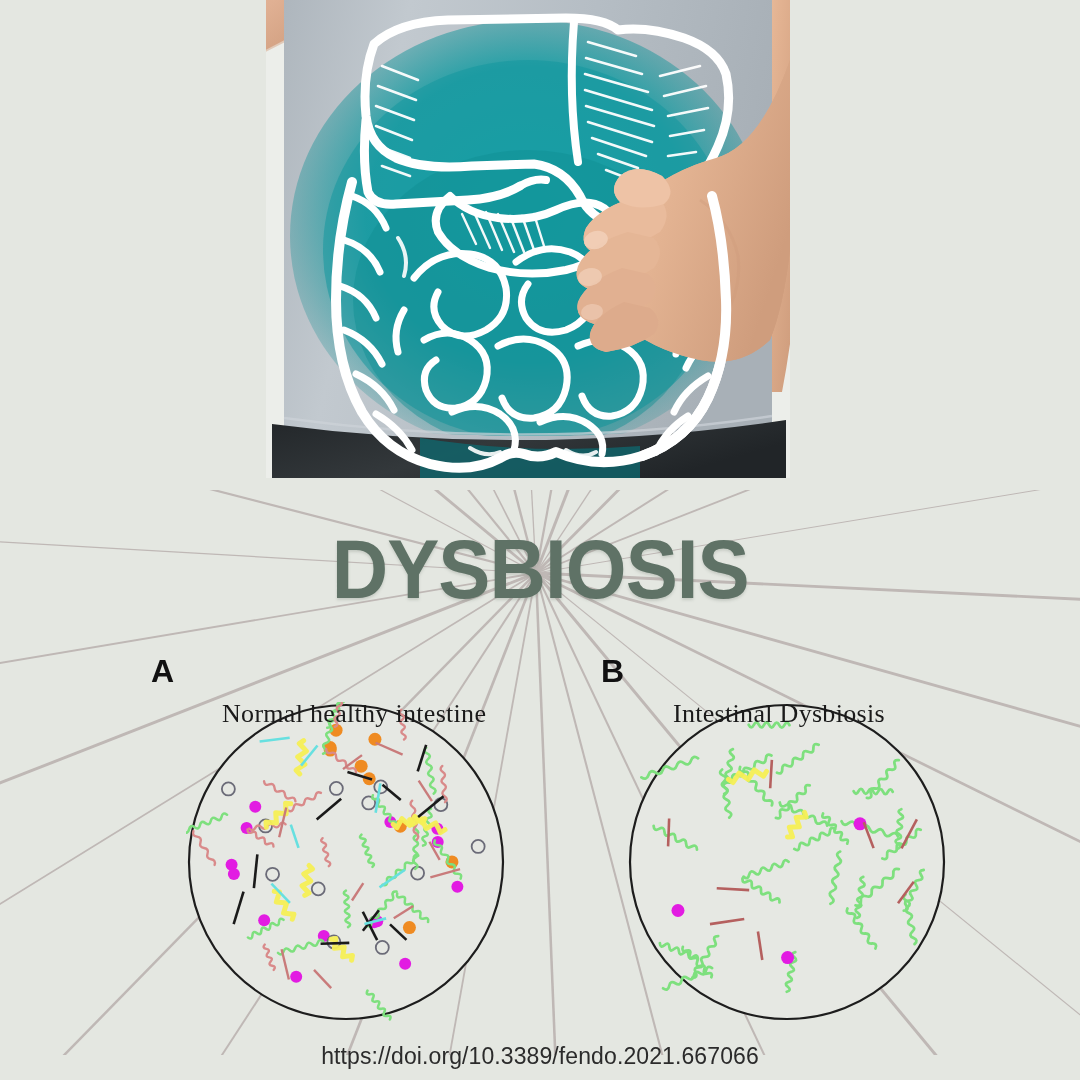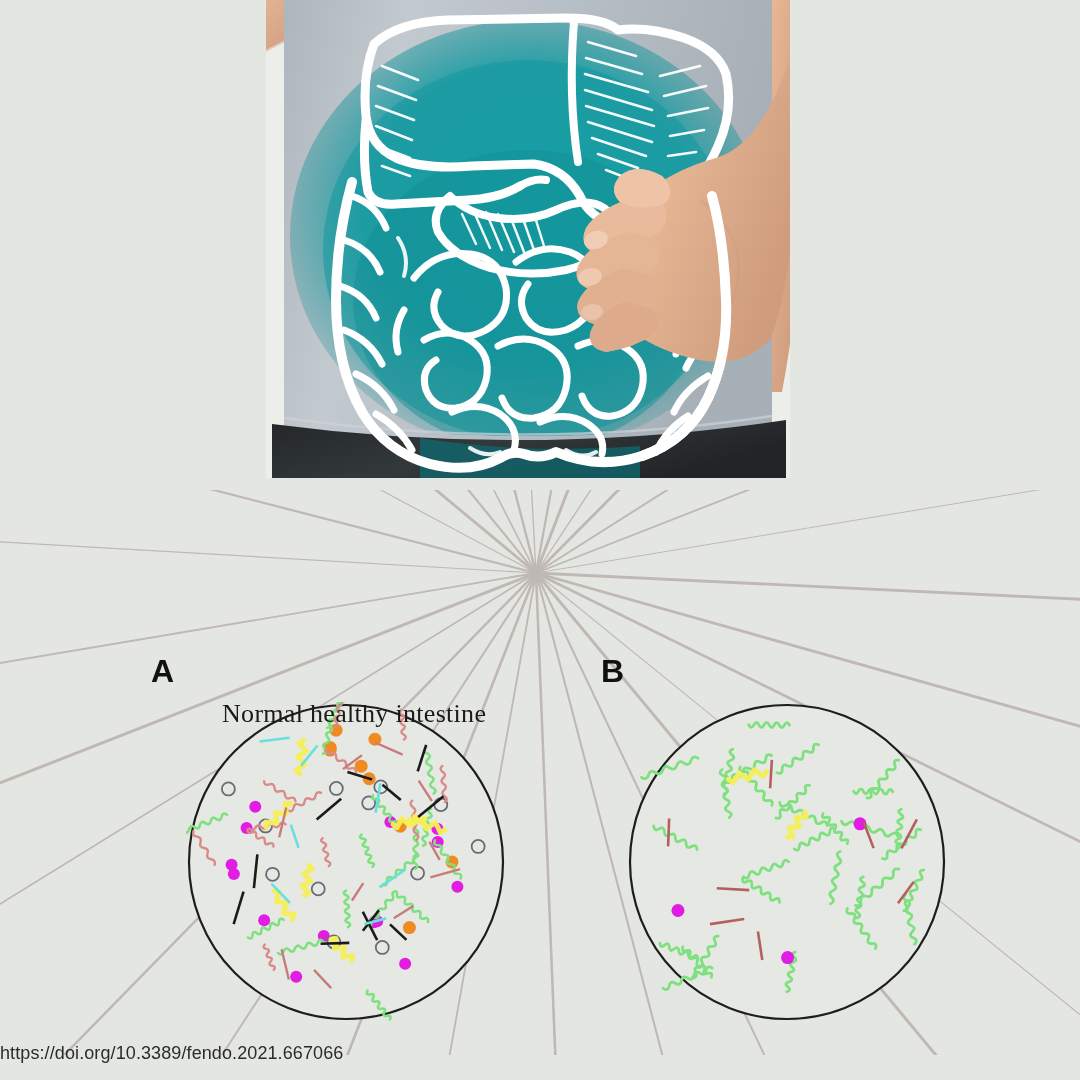--- a/index.html
+++ b/index.html
@@ -59,23 +59,23 @@
   .panel-title.a{left:222px;top:657px;}
   .panel-title.b{left:673px;top:657px;}
 
   .dish{position:absolute;z-index:4;}
   .dish.a{left:186px;top:702px;}
   .dish.b{left:627px;top:702px;}
 
   
   .caption{
     position:absolute;z-index:6;left:0;top:1043px;width:1080px;
-    text-align:left;
+    text-align:center;
     font-family:"Liberation Sans",sans-serif;
-    font-size:18px;color:#2b2b2b;letter-spacing:.1px;
+    font-size:23px;color:#2b2b2b;letter-spacing:.1px;
   }
 </style>
 </head>
 <body>
 
 <div class="stage">
 
   <svg class="sunburst" viewBox="0 0 1080 600" preserveAspectRatio="none">
     <g id="rays" stroke="#b9b0ae" stroke-width="1.6" fill="none" opacity="0.85">
         <line x1="536" y1="118" x2="2034.3" y2="190.3" stroke-width="2.83"></line>
@@ -327,20 +327,23 @@
         <ellipse cx="592" cy="312" rx="11" ry="8" fill="#eecbb4" opacity="0.7" transform="rotate(-6 592 312)"></ellipse>
         <path d="M700,200 Q730,220 738,256 Q742,292 722,320" fill="none" stroke="#cf9b7b" stroke-width="3" opacity="0.35"></path>
       </g>
 
       <g fill="none" stroke="#ffffff" stroke-width="10" stroke-linecap="round">
         <path d="M712,196 Q724,240 726,300 Q728,356 708,398 Q688,440 642,456"></path>
       </g>
     </g>
   </svg>
 
+  <div class="title-wrap">
+    <div class="title">DYSBIOSIS</div>
+  </div>
 
   <div class="panel-letter a">A</div>
   <div class="panel-title a">Normal healthy intestine</div>
   <svg class="dish a" width="320" height="320" viewBox="0 0 320 320">
     <circle cx="160" cy="160" r="157" fill="#e6e8e3" stroke="#1d1d1d" stroke-width="2.2"></circle>
     <g id="microbes-a">
         <circle cx="183.184359469451" cy="76.7662797961384" r="6.5" fill="#ef8b22"></circle>
         <circle cx="144.18438576627523" cy="45.53800112567842" r="6.5" fill="#ef8b22"></circle>
         <circle cx="265.9608170995489" cy="159.90301844663918" r="6.5" fill="#ef8b22"></circle>
         <circle cx="188.94093294162303" cy="37.22504693083465" r="6.5" fill="#ef8b22"></circle>
@@ -435,20 +438,21 @@
         <line x1="0" y1="0" x2="22.404472451657057" y2="0" transform="translate(200.11269614566118,216.37224852107465) rotate(165.34792036749423)" stroke="#67e0e0" stroke-width="2.6" stroke-linecap="butt"></line>
         <line x1="0" y1="0" x2="31.03091687709093" y2="0" transform="translate(193.510253415443,185.38673211820424) rotate(325.3193349111825)" stroke="#67e0e0" stroke-width="2.6" stroke-linecap="butt"></line>
         <line x1="0" y1="0" x2="30.306094381958246" y2="0" transform="translate(103.69138639885932,35.76595316641033) rotate(172.8176532033831)" stroke="#67e0e0" stroke-width="2.6" stroke-linecap="butt"></line>
         <line x1="0" y1="0" x2="29.715777477249503" y2="0" transform="translate(189.62387462612242,110.73243826627731) rotate(279.1506805177778)" stroke="#67e0e0" stroke-width="2.6" stroke-linecap="butt"></line>
         <line x1="0" y1="0" x2="24.533964566886425" y2="0" transform="translate(112.56299248430878,145.88533592410386) rotate(251.51935298927128)" stroke="#67e0e0" stroke-width="2.6" stroke-linecap="butt"></line>
         <line x1="0" y1="0" x2="25.96740408614278" y2="0" transform="translate(115.08780751843005,63.630006639286876) rotate(309.14598100818694)" stroke="#67e0e0" stroke-width="2.6" stroke-linecap="butt"></line>
       </g>
   </svg>
 
   <div class="panel-letter b">B</div>
+  <div class="panel-title b">Intestinal Dysbiosis</div>
   <svg class="dish b" width="320" height="320" viewBox="0 0 320 320">
     <circle cx="160" cy="160" r="157" fill="#e6e8e3" stroke="#1d1d1d" stroke-width="2.2"></circle>
     <g id="microbes-b">
         <path d="M0,0 Q2.6,5.0 5.2,0 Q7.8,-5.0 10.4,0 Q13.0,5.0 15.6,0 Q18.2,-5.0 20.7,0 Q23.3,5.0 25.9,0 Q28.5,-5.0 31.1,0 Q33.7,5.0 36.3,0 Q38.9,-5.0 41.5,0" transform="translate(236.26767037436366,174.8502795258537) rotate(98.81779616698623)" fill="none" stroke="#7ee07e" stroke-width="2.8" stroke-linecap="round"></path>
         <path d="M0,0 Q3.1,5.0 6.2,0 Q9.3,-5.0 12.5,0 Q15.6,5.0 18.7,0 Q21.8,-5.0 24.9,0 Q28.0,5.0 31.1,0 Q34.2,-5.0 37.4,0 Q40.5,5.0 43.6,0 Q46.7,-5.0 49.8,0" transform="translate(144.83920190483332,103.37103452999145) rotate(230.48571104183793)" fill="none" stroke="#7ee07e" stroke-width="2.8" stroke-linecap="round"></path>
         <path d="M0,0 Q2.8,5.0 5.7,0 Q8.5,-5.0 11.3,0 Q14.2,5.0 17.0,0 Q19.8,-5.0 22.6,0 Q25.5,5.0 28.3,0 Q31.1,-5.0 34.0,0 Q36.8,5.0 39.6,0 Q42.5,-5.0 45.3,0" transform="translate(207.9734436608851,127.13002661708742) rotate(154.05023915693164)" fill="none" stroke="#7ee07e" stroke-width="2.8" stroke-linecap="round"></path>
         <path d="M0,0 Q3.3,5.0 6.6,0 Q9.9,-5.0 13.3,0 Q16.6,5.0 19.9,0 Q23.2,-5.0 26.5,0 Q29.8,5.0 33.2,0 Q36.5,-5.0 39.8,0 Q43.1,5.0 46.4,0 Q49.7,-5.0 53.0,0" transform="translate(213.19116190075874,149.58325230050832) rotate(100.62707455828786)" fill="none" stroke="#7ee07e" stroke-width="2.8" stroke-linecap="round"></path>
         <path d="M0,0 Q2.7,5.0 5.5,0 Q8.2,-5.0 11.0,0 Q13.7,5.0 16.5,0 Q19.2,-5.0 22.0,0 Q24.7,5.0 27.5,0 Q30.2,-5.0 33.0,0 Q35.7,5.0 38.5,0 Q41.2,-5.0 44.0,0" transform="translate(152.47441133484244,200.34752047155052) rotate(212.79995938763022)" fill="none" stroke="#7ee07e" stroke-width="2.8" stroke-linecap="round"></path>
         <path d="M0,0 Q2.5,5.0 5.1,0 Q7.6,-5.0 10.2,0 Q12.7,5.0 15.3,0 Q17.8,-5.0 20.3,0 Q22.9,5.0 25.4,0 Q28.0,-5.0 30.5,0 Q33.1,5.0 35.6,0 Q38.2,-5.0 40.7,0" transform="translate(162.44597848504782,23.15821607131511) rotate(180.5117971636355)" fill="none" stroke="#7ee07e" stroke-width="2.8" stroke-linecap="round"></path>
         <path d="M0,0 Q3.0,5.0 6.1,0 Q9.1,-5.0 12.1,0 Q15.2,5.0 18.2,0 Q21.2,-5.0 24.3,0 Q27.3,5.0 30.4,0 Q33.4,-5.0 36.4,0 Q39.5,5.0 42.5,0 Q45.5,-5.0 48.6,0" transform="translate(95.12589880265296,67.52487776335329) rotate(81.57532498240471)" fill="none" stroke="#7ee07e" stroke-width="2.8" stroke-linecap="round"></path>

